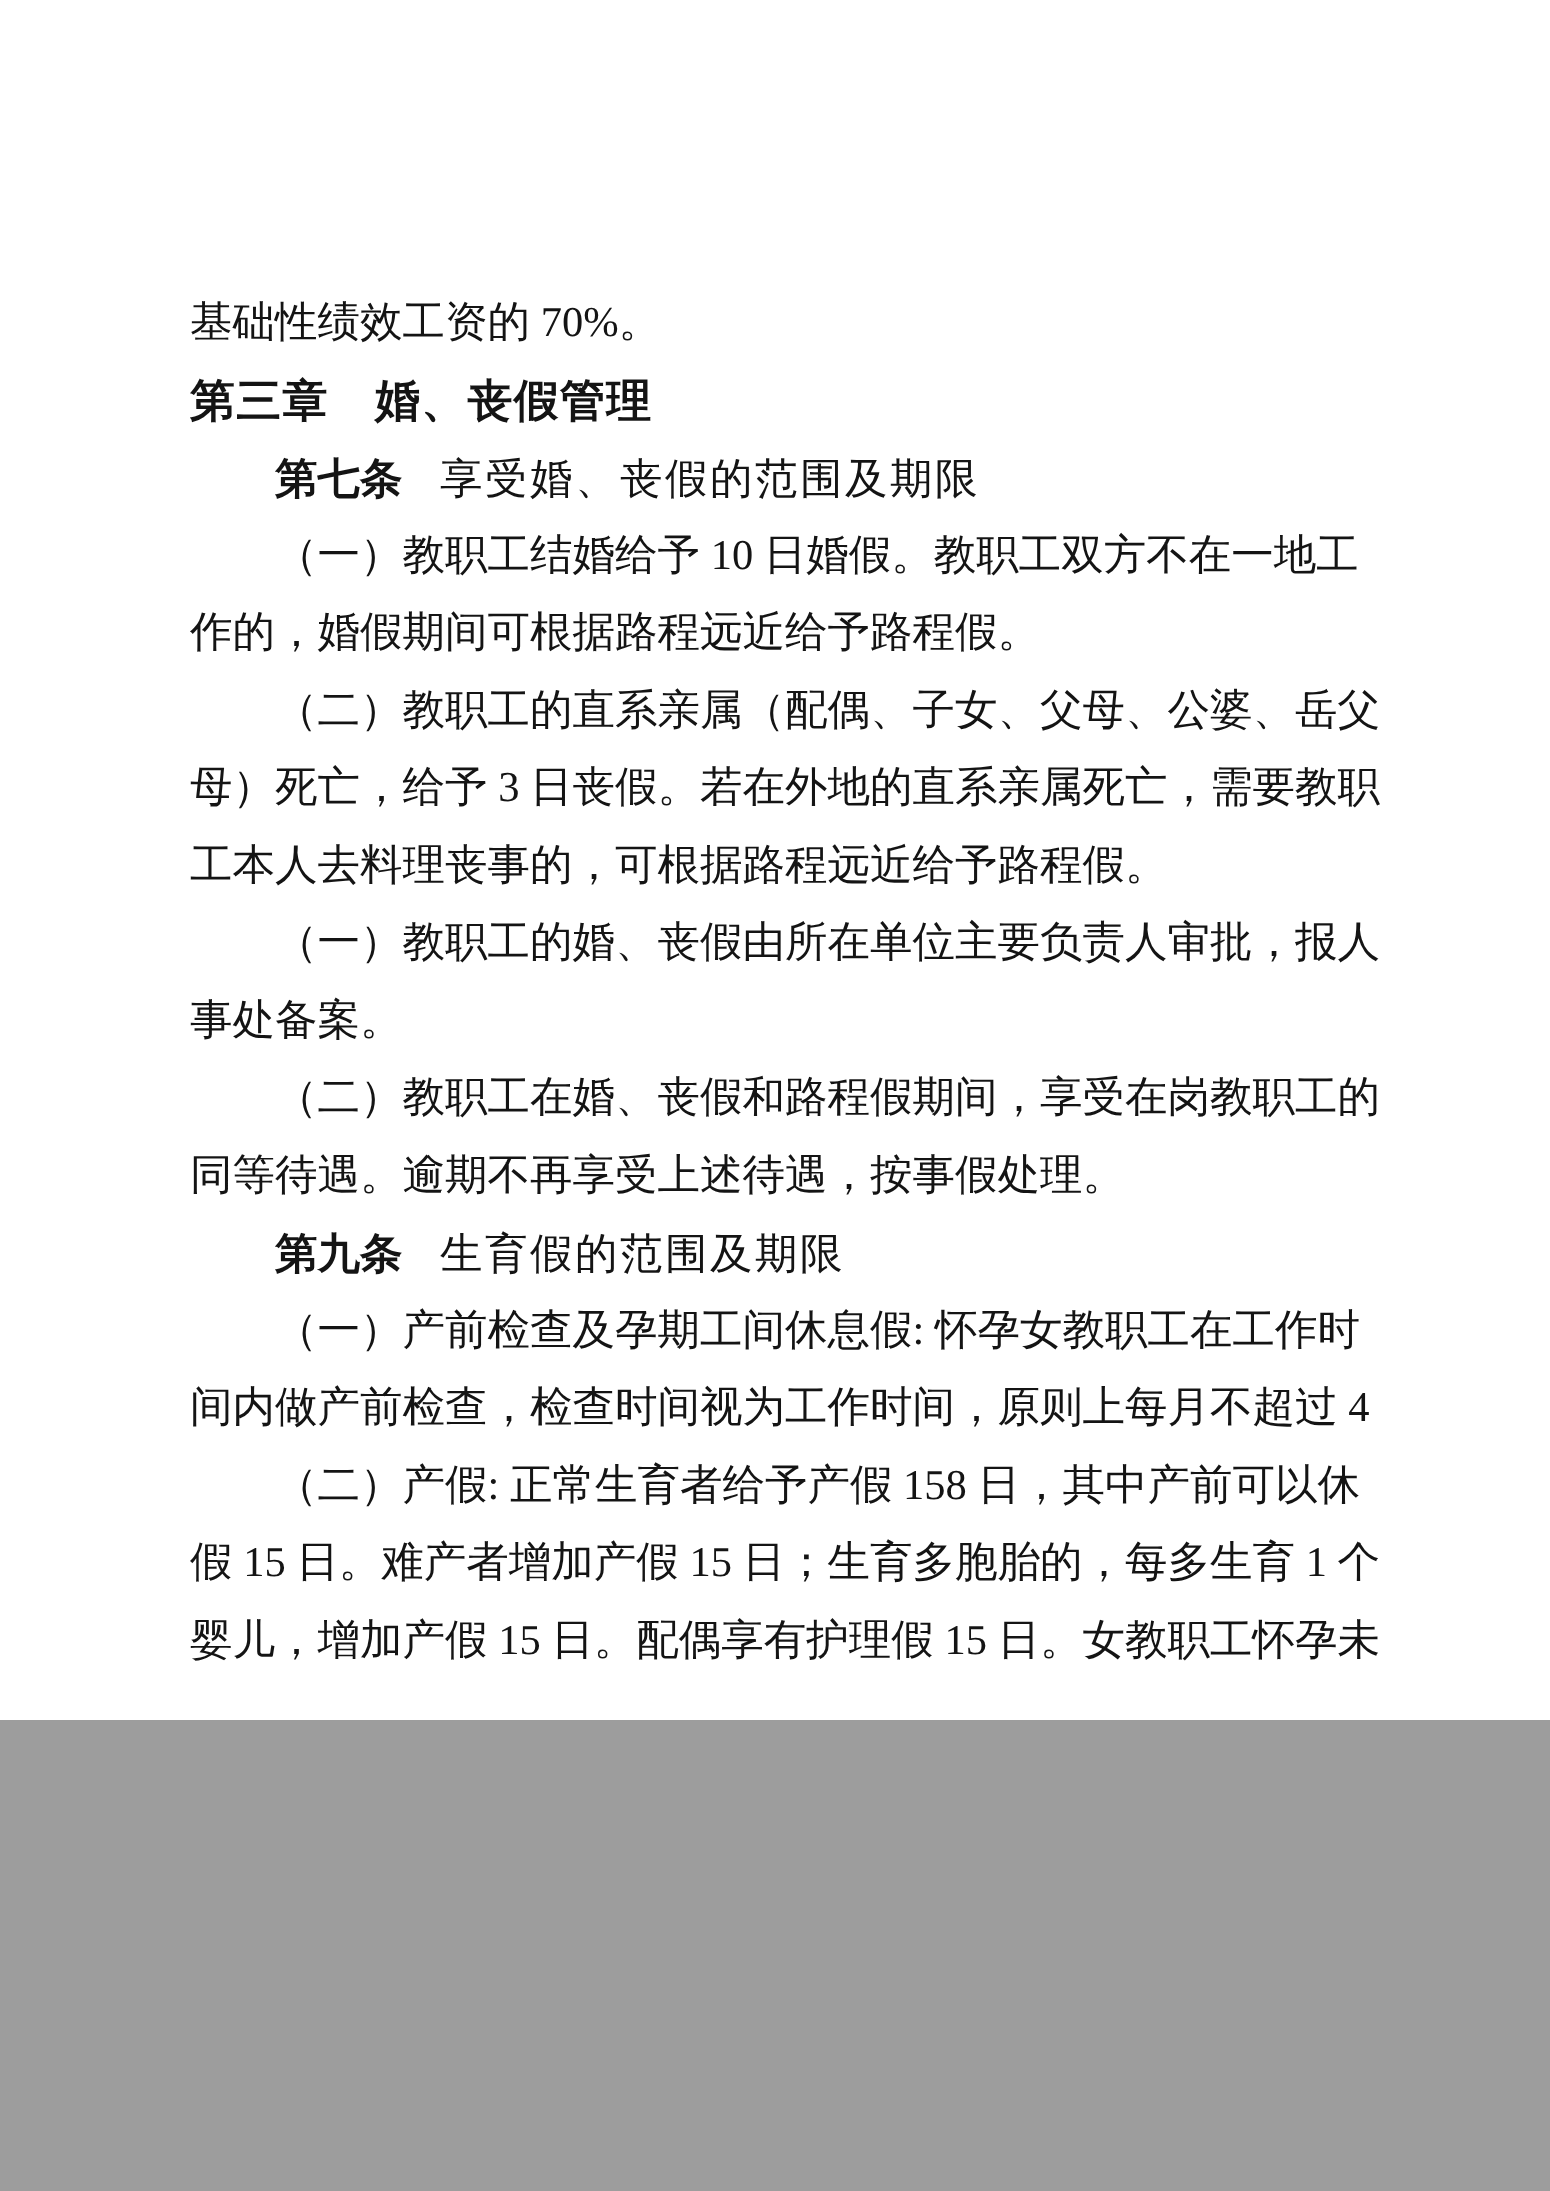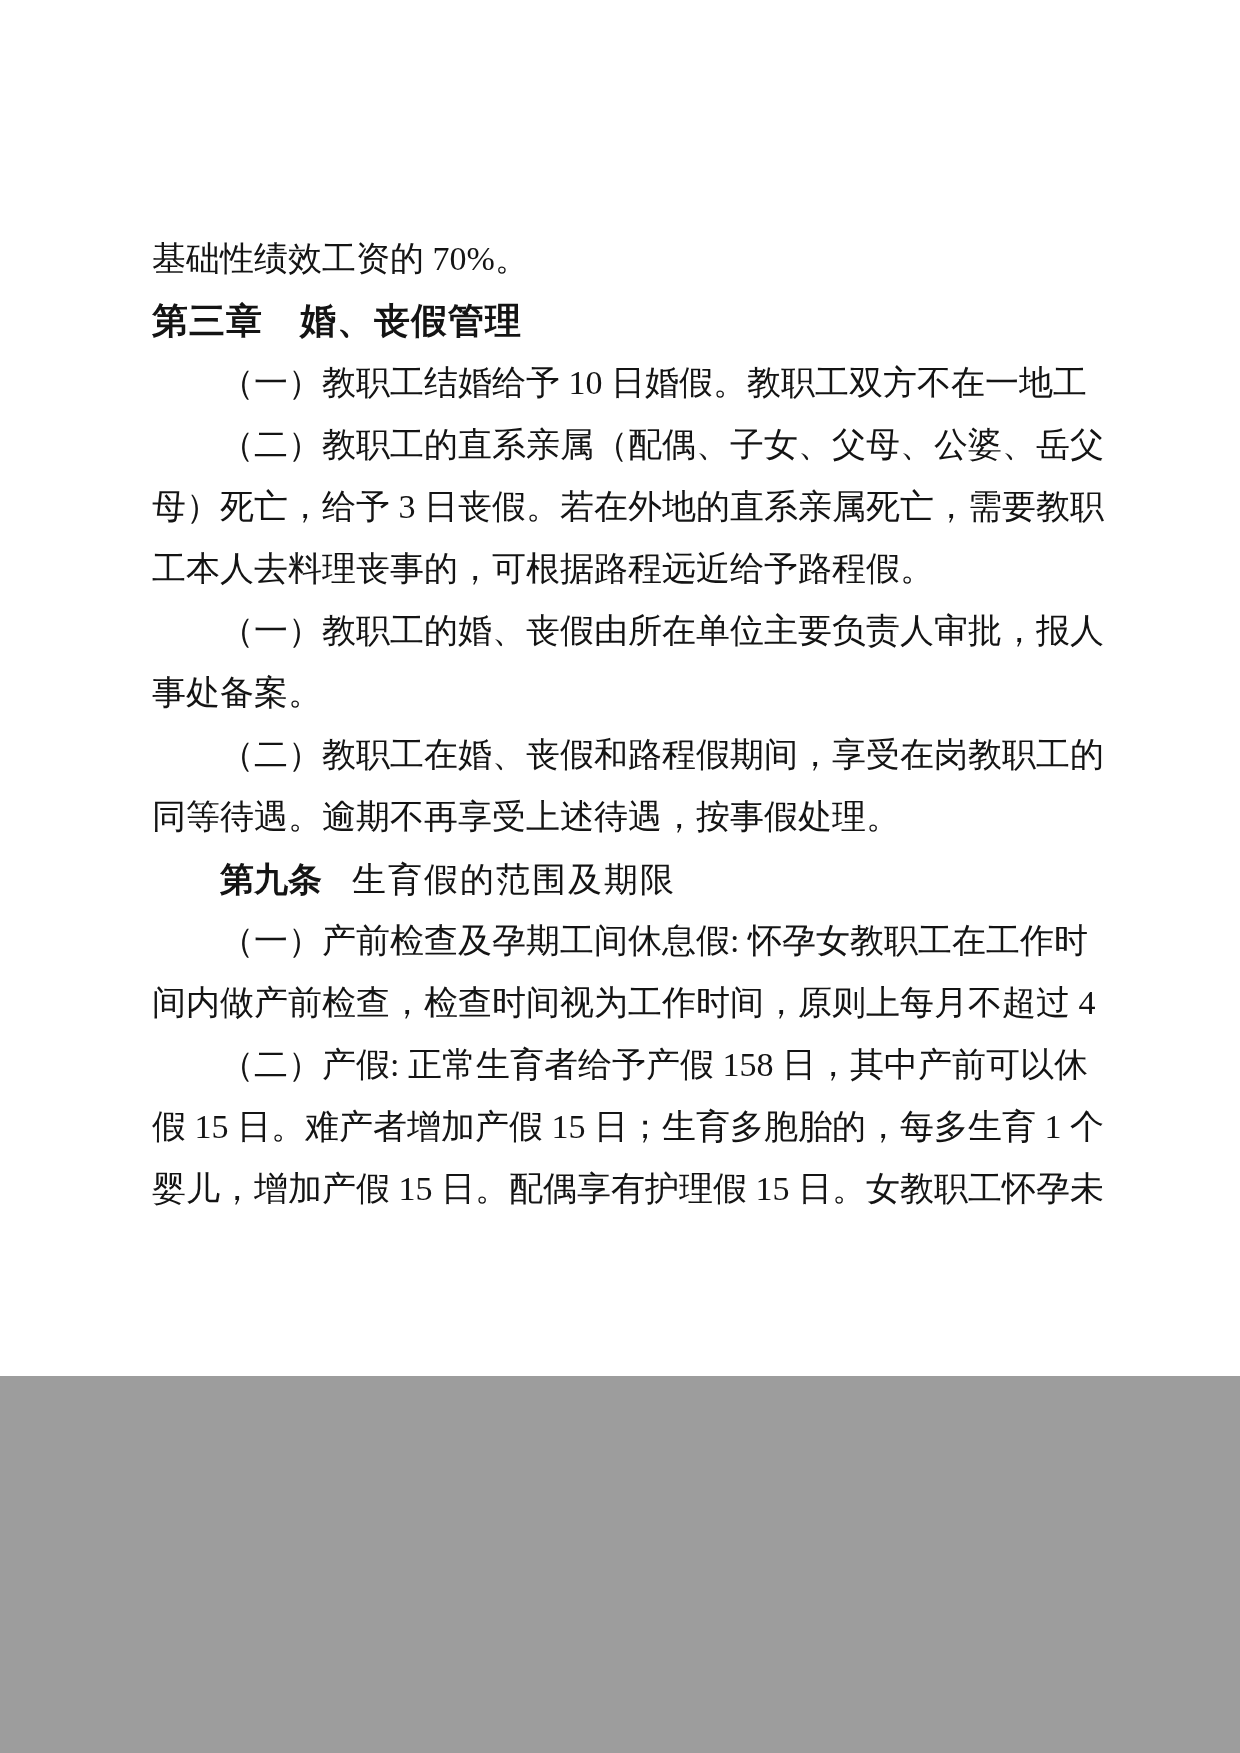--- a/index.html
+++ b/index.html
@@ -56,20 +56,21 @@
     color: #222222;
   }
 </style>
 </head>
 <body>
 
 <div class="page">
   <div class="doc-body">
       <div class="line body">基础性绩效工资的 70%。</div>
       <div class="line chapter">第三章　婚、丧假管理</div>
+      <div class="line article indent"><span class="article-lead">第七条</span><span class="article-title">享受婚、丧假的范围及期限</span></div>
       <div class="line body indent fill">
         <span>（</span>
         <span>一</span>
         <span>）</span>
         <span>教</span>
         <span>职</span>
         <span>工</span>
         <span>结</span>
         <span>婚</span>
         <span>给</span>
@@ -83,20 +84,21 @@
         <span>职</span>
         <span>工</span>
         <span>双</span>
         <span>方</span>
         <span>不</span>
         <span>在</span>
         <span>一</span>
         <span>地</span>
         <span>工</span>
       </div>
+      <div class="line body">作的，婚假期间可根据路程远近给予路程假。</div>
       <div class="line body indent fill">
         <span>（</span>
         <span>二</span>
         <span>）</span>
         <span>教</span>
         <span>职</span>
         <span>工</span>
         <span>的</span>
         <span>直</span>
         <span>系</span>

